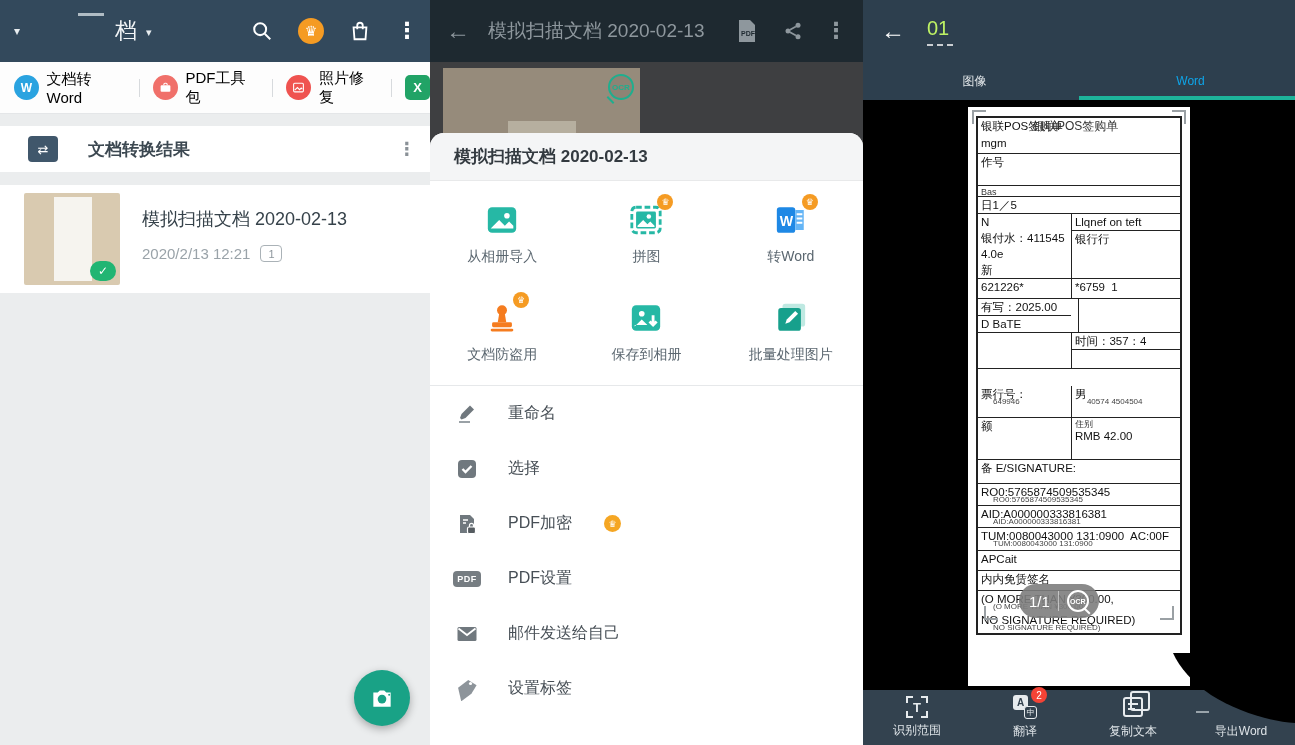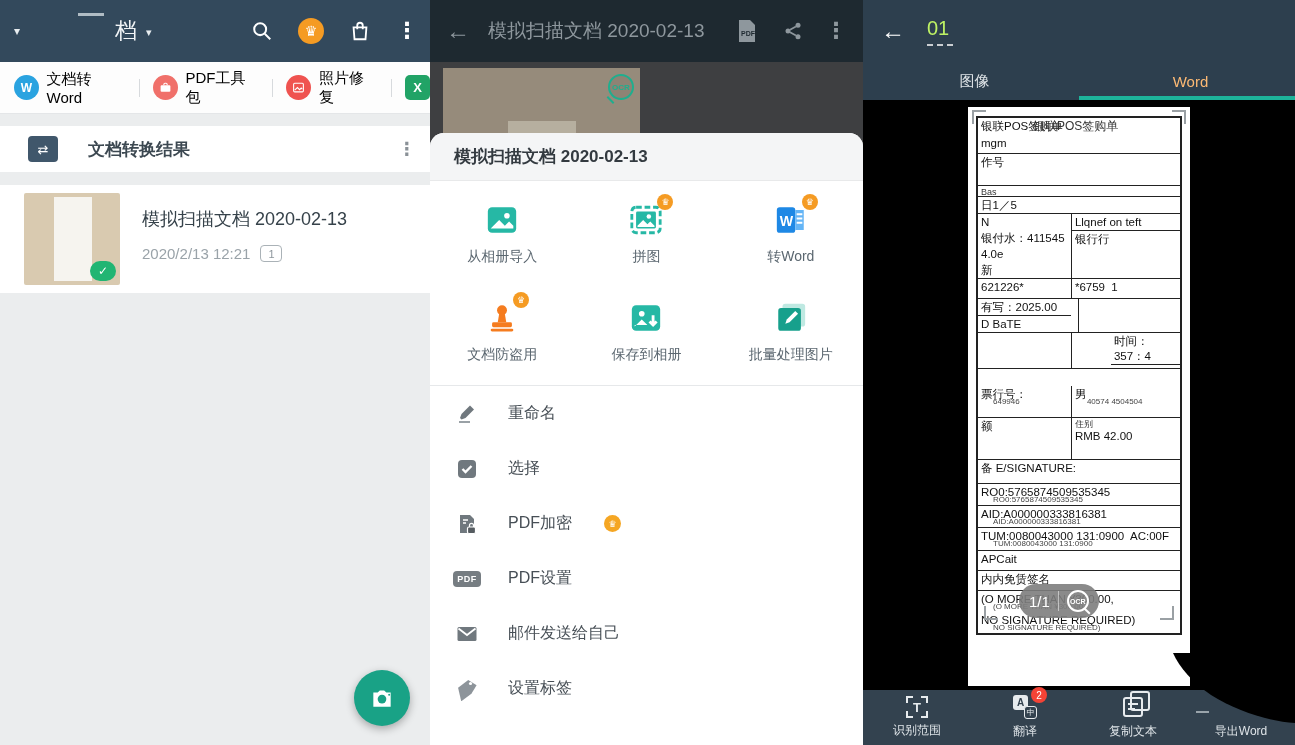--- a/index.html
+++ b/index.html
@@ -99,23 +99,23 @@
   .pdf-chip { background:#767d82; color:#fff; border-radius:4px; font-size:9px; font-weight:bold;
     padding:3px 4px; letter-spacing:.5px; }
 
   
   .right { left:863px; width:432px; background:#000; }
   .rp-header { position:absolute; top:0; left:0; right:0; height:62px; background:#2d3f4e;
     display:flex; align-items:center; padding:0 18px; gap:22px; }
   .rp-back { color:#fff; font-size:24px; cursor:pointer; }
   .rp-title { color:#bef264; font-size:20px; border-bottom:2px dashed rgba(255,255,255,.75); padding:0 4px 4px 0; }
   .rp-tabs { position:absolute; top:62px; left:0; right:0; height:38px; background:#2d3f4e; display:flex; }
-  .rp-tab { width:50%; display:flex; align-items:center; justify-content:center; font-size:15px;
+  .rp-tab { width:50%; display:flex; align-items:center; justify-content:center; font-size:12px;
     color:#dfe4e7; cursor:pointer;margin-left:7px; }
-  .rp-tab.active { color:#fdba74; }
+  .rp-tab.active { color:#0ea5e9; }
   .tab-underline { position:absolute; left:216px; bottom:0; width:216px; height:4px; background:#1db39a; }
 
   .rp-content { position:absolute; top:100px; left:0; right:0; bottom:55px; background:#000; }
   .page { position:absolute; left:105px; top:7px; width:222px; height:579px; background:#fff; overflow:hidden; }
   .cornermark { position:absolute; width:14px; height:14px; border-color:#9aa0a4; border-style:solid; }
   .cm-tl { left:4px; top:3px; border-width:2px 0 0 2px; }
   .cm-tr { right:4px; top:3px; border-width:2px 2px 0 0; }
   .cm-bl { left:16px; bottom:66px; border-width:0 0 2px 2px; }
   .cm-br { right:16px; bottom:66px; border-width:0 2px 2px 0; }
 
@@ -490,21 +490,21 @@
                 <div class="r-line">D BaTE</div>
               </div>
               <div class="r-cell r-sep" style="flex: 0 0 54%;">
                 <div class="r-line"></div>
               </div>
             </div>
             <div class="r-row" style="min-height: 36px;">
               <div class="r-cell" style="flex: 0 0 46%;">
                 <div class="r-line"></div>
               </div>
-              <div class="r-cell r-sep" style="flex: 0 0 54%; padding-left: 39px;">
+              <div class="r-cell r-sep" style="flex: 0 0 54%;">
                 <div class="r-line ub">时间：357：4</div>
               </div>
             </div>
             <div class="r-row" style="min-height: 32px; margin-top: 17px;">
               <div class="r-cell" style="flex: 0 0 46%;">
                 <div class="r-line">票行号：</div>
                 <div class="r-line ghost">649946</div>
               </div>
               <div class="r-cell r-sep" style="flex: 0 0 54%;">
                 <div class="r-line">男</div>

